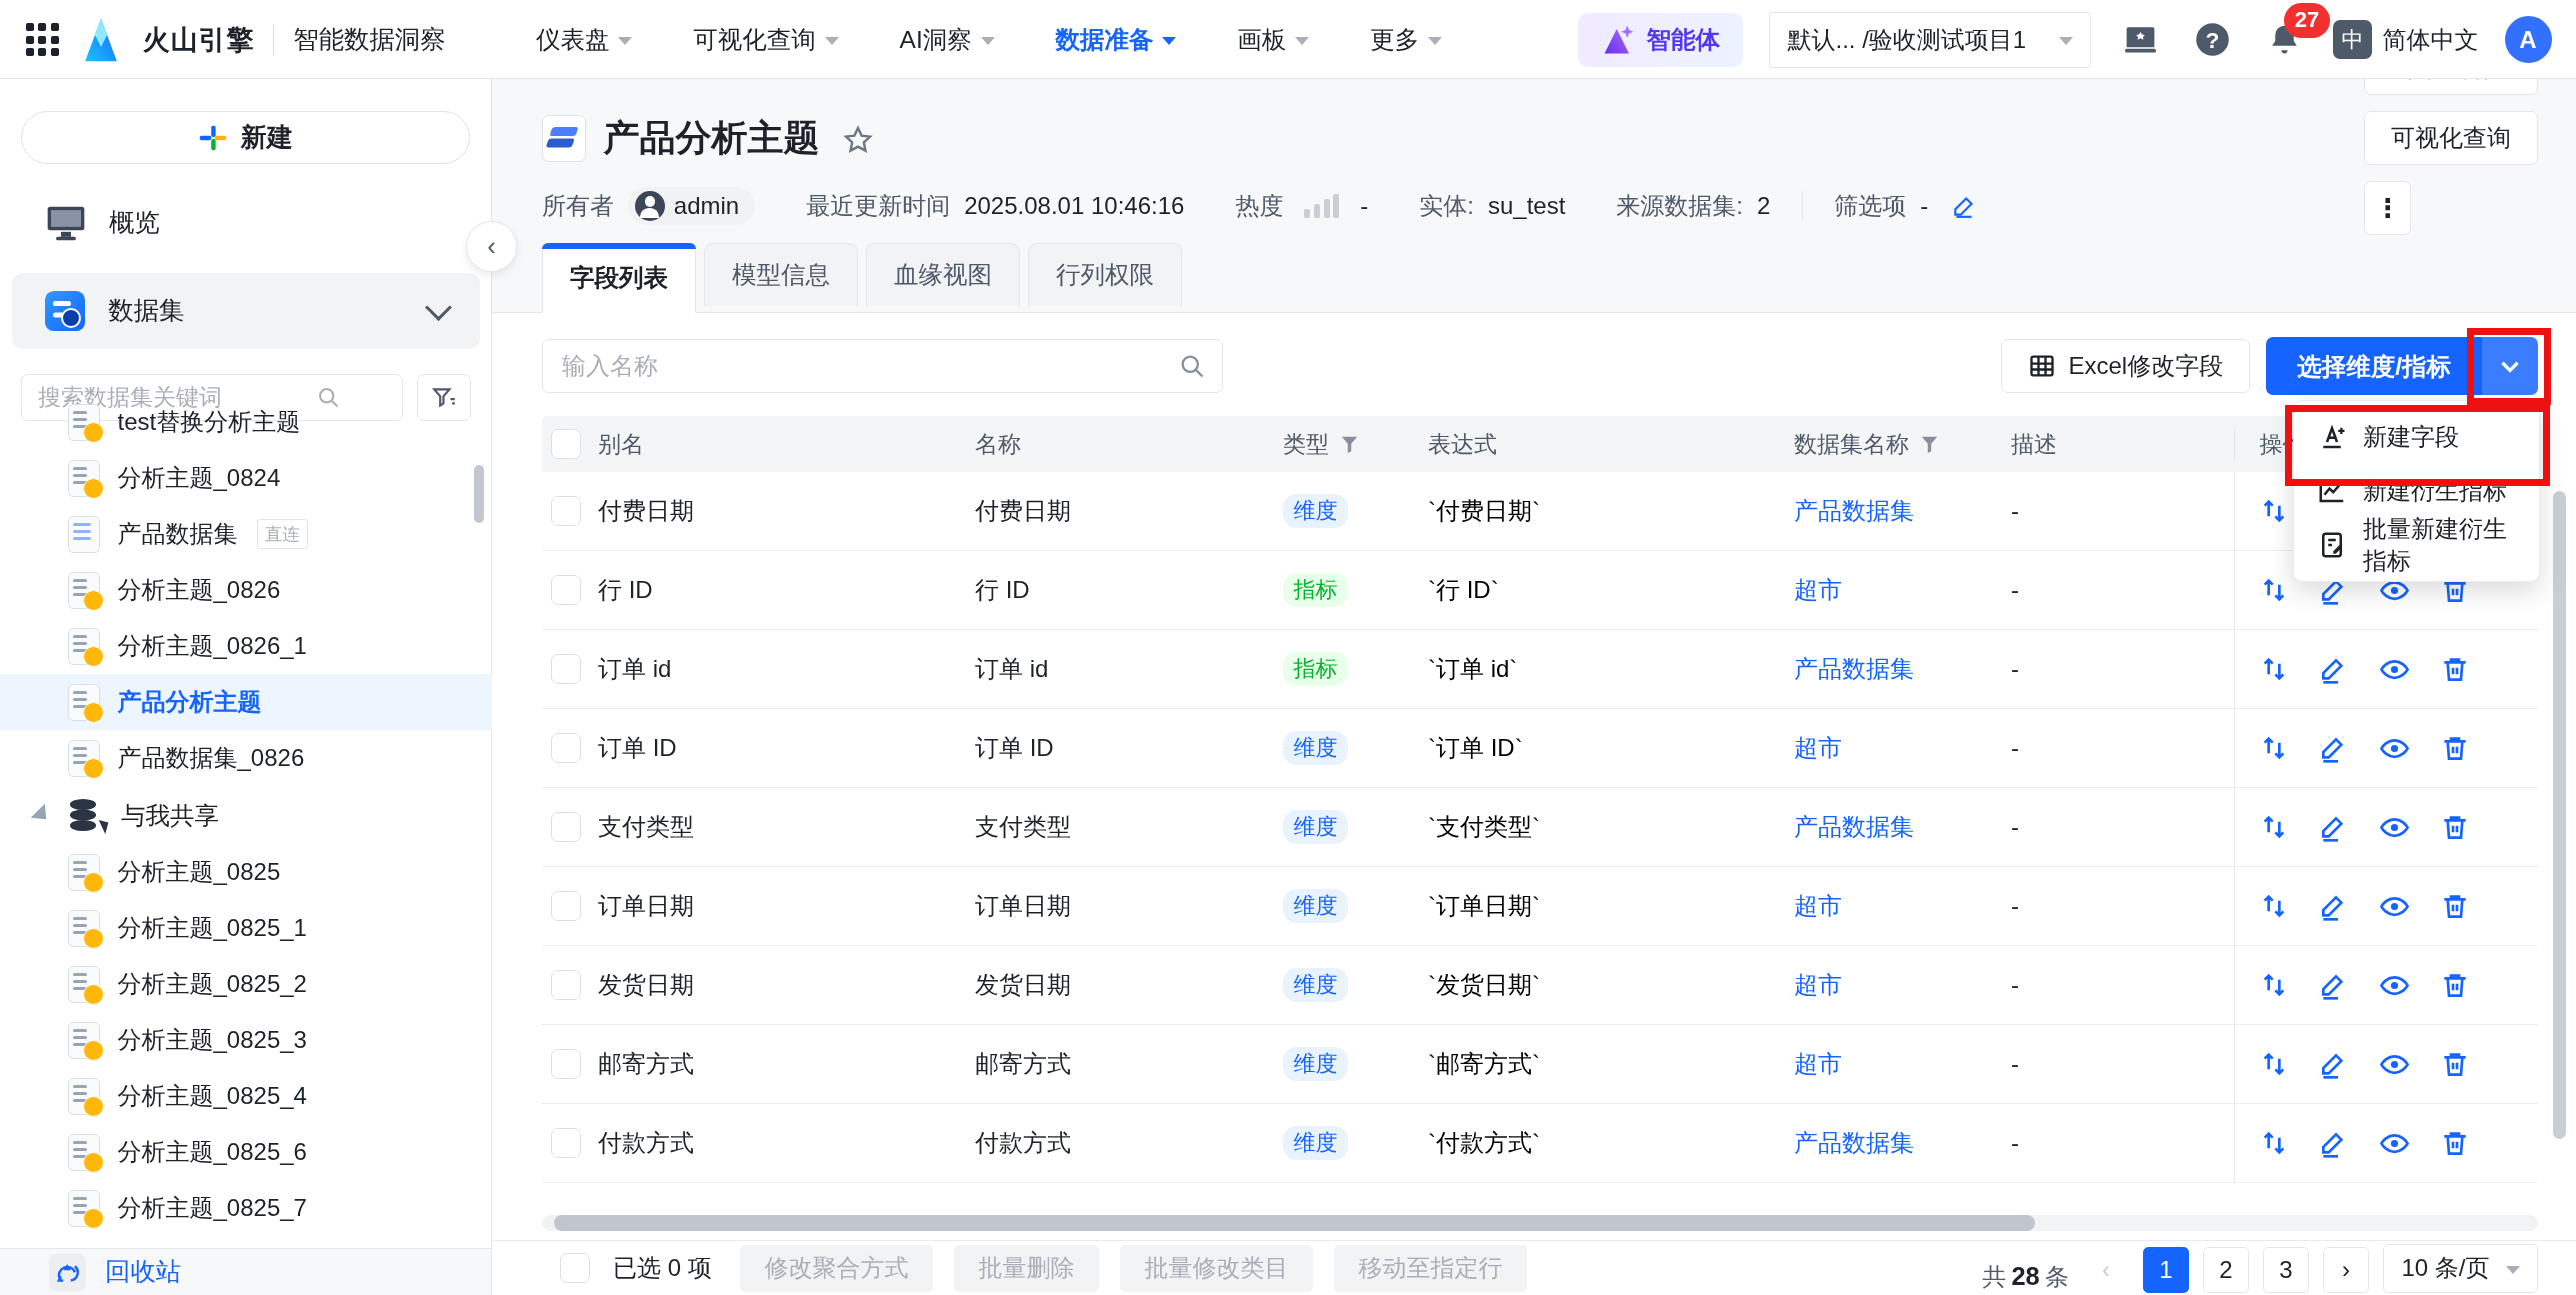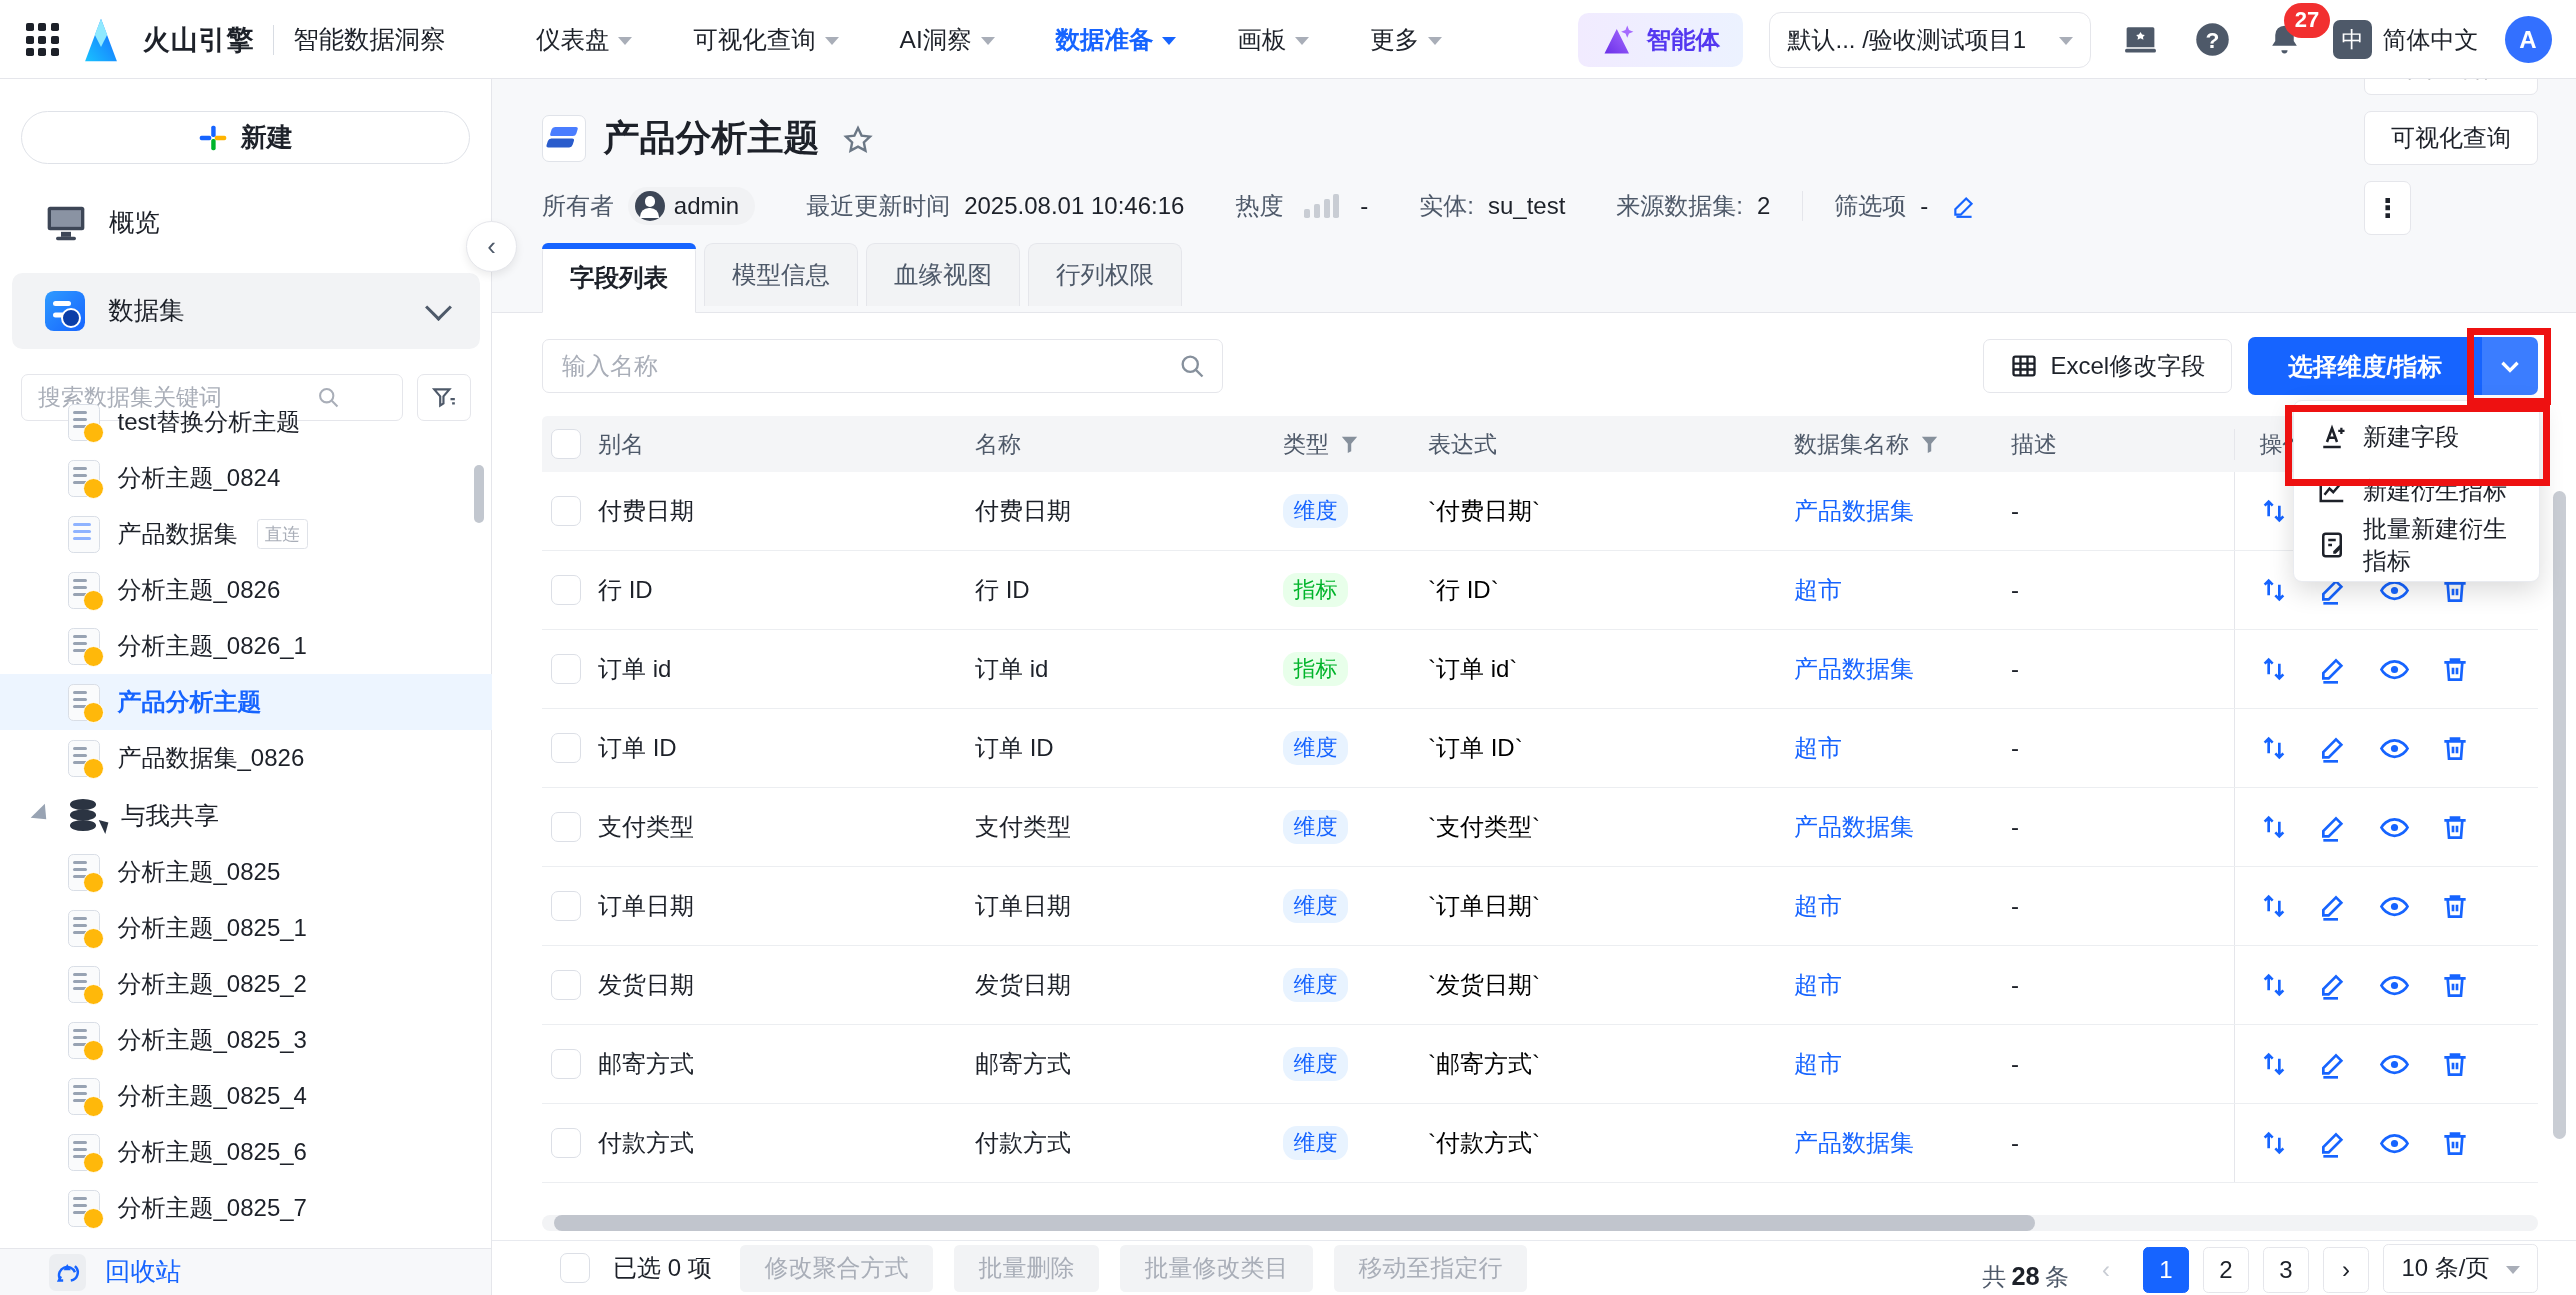--- a/index.html
+++ b/index.html
@@ -14,21 +14,21 @@
   .brand{font-size:27px;font-weight:bold;letter-spacing:0.9px;}
   .tb-div{width:0.9px;height:30px;background:#d8dce3;}
   .product{font-size:25.4px;}
   .nav{position:absolute;left:536px;top:0;height:79px;display:flex;align-items:center;gap:61px;}
   .nav-item{display:flex;align-items:center;gap:8.8px;font-size:24.5px;color:#1d2129;cursor:pointer;}
   .nav-item.active{color:#1664ff;font-weight:bold;}
   .caret{width:0;height:0;border-left:7px solid transparent;border-right:7px solid transparent;border-top:8.8px solid #a9aeb8;margin-top:3.5px;}
   .nav-item.active .caret{border-top-color:#1664ff;}
   .tb-right{position:absolute;right:24.5px;top:0;height:79px;display:flex;align-items:center;gap:26px;}
   .agent-chip{height:54px;padding:0 23px;border-radius:10.5px;background:linear-gradient(90deg,#f1ebff,#ecf2ff);display:flex;align-items:center;gap:10.5px;font-size:24.5px;font-weight:bold;color:#5438f0;}
-  .proj-select{height:56px;min-width:322px;border:0.9px solid #e5e6eb;border-radius:12px;display:flex;align-items:center;gap:8px;padding:0 17.5px;font-size:24px;background:#fff;}
+  .proj-select{height:56px;min-width:322px;border:0.9px solid #e5e6eb;border-radius:3px;display:flex;align-items:center;gap:8px;padding:0 17.5px;font-size:24px;background:#fff;}
   .proj-select .caret{margin-left:auto;}
   .ic-btn{width:46px;height:46px;display:flex;align-items:center;justify-content:center;position:relative;color:#4e5969;}
   .badge27{position:absolute;top:-14px;left:23px;min-width:46px;height:35px;border-radius:19px;background:#f23030;color:#fff;font-size:22px;font-weight:bold;display:flex;align-items:center;justify-content:center;padding:0 7px;}
   .lang{display:flex;align-items:center;gap:10.5px;font-size:24px;}
   .lang-sq{width:39px;height:39px;border-radius:7px;background:#4e5969;color:#fff;font-size:22px;display:flex;align-items:center;justify-content:center;}
   .avatar{width:47px;height:47px;border-radius:50%;background:#3370ff;color:#fff;font-size:24px;font-weight:bold;display:flex;align-items:center;justify-content:center;}
 
   
   .sidebar{position:absolute;left:0;top:79px;width:492px;bottom:0;background:#fff;border-right:0.9px solid #e5e6eb;z-index:20;}
   .new-btn{position:absolute;left:21px;right:21px;top:32px;height:53px;border:0.9px solid #dfe2e8;border-radius:875px;background:#fff;display:flex;align-items:center;justify-content:center;gap:12.3px;font-size:26px;font-weight:bold;cursor:pointer;}
@@ -98,21 +98,21 @@
   
   .content{position:absolute;left:0;right:0;top:234px;bottom:0;background:#fff;}
   .toolbar{position:absolute;left:50px;right:38px;top:24px;height:58px;display:flex;align-items:center;}
   .tb-search{position:relative;width:681px;height:54px;}
   .tb-search input{width:100%;height:54px;border:0.9px solid #e5e6eb;border-radius:7px;padding:0 56px 0 19px;font-size:24px;outline:none;color:#1d2129;background:#fff;}
   .tb-search input::placeholder{color:#a9aeb8;}
   .tb-search .mag{position:absolute;right:17.5px;top:13px;color:#86909c;}
   .tb-right-btns{margin-left:auto;display:flex;gap:16px;align-items:center;}
   .excel-btn{gap:12.3px;}
   .split-btn{display:flex;height:58px;border-radius:7px;overflow:hidden;cursor:pointer;}
-  .split-main{background:#1664ff;color:#fff;font-size:24.5px;font-weight:bold;display:flex;align-items:center;padding:0 40px;}
+  .split-main{background:#1664ff;color:#fff;font-size:24.5px;font-weight:bold;display:flex;align-items:center;padding:0 31px;}
   .split-caret{width:56px;background:#3b7dff;display:flex;align-items:center;justify-content:center;color:#fff;}
 
   
   .table{position:absolute;left:50px;top:103px;width:1996px;}
   .t-grid{display:grid;grid-template-columns:56px 377px 308px 145px 366px 217px 223px 303px;align-items:center;}
   .t-head{height:56px;background:#f4f5f7;border-radius:5.3px 5.3px 0 0;font-size:23px;color:#4e5969;}
   .t-head .c{display:flex;align-items:center;gap:8.8px;}
   .t-row{height:79px;border-bottom:0.9px solid #eceef1;font-size:24px;background:#fff;}
   .c{padding-right:8.8px;overflow:hidden;white-space:nowrap;}
   .c.c1{display:flex;justify-content:center;}

